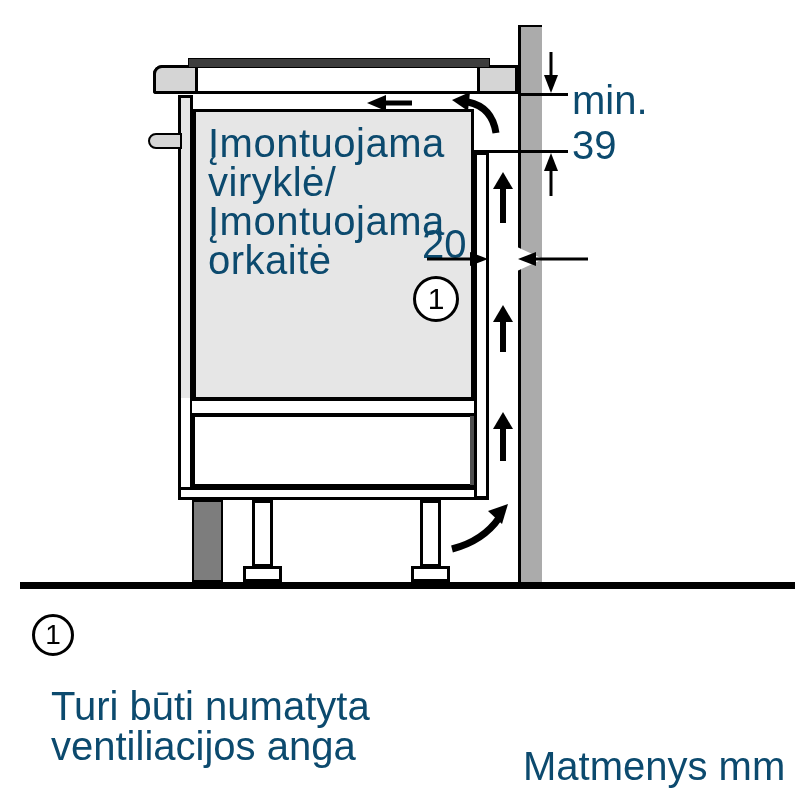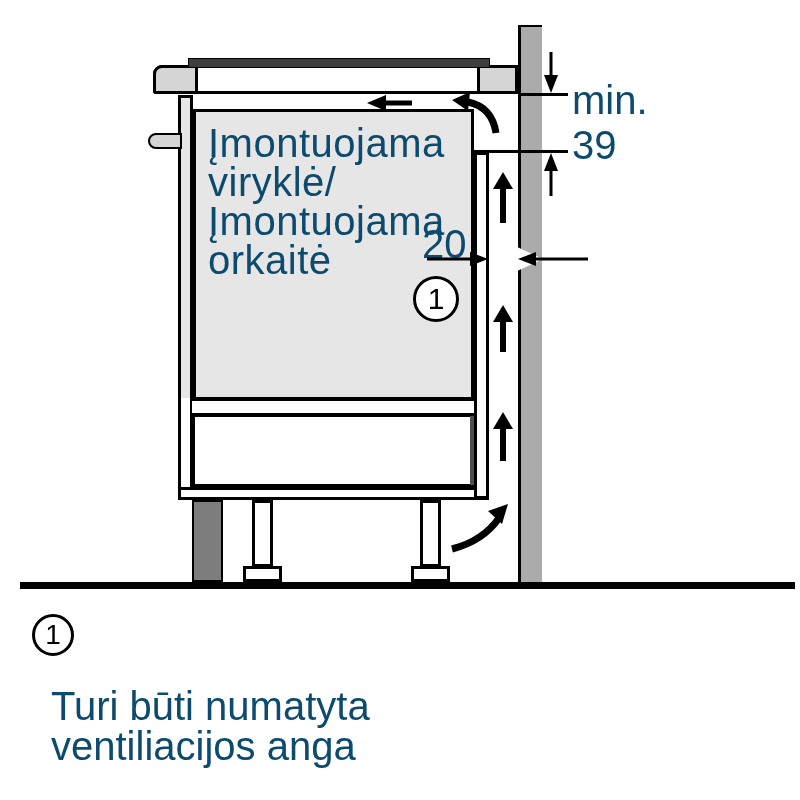--- a/index.html
+++ b/index.html
@@ -90,20 +90,21 @@
   <div class="label gap-value">20</div>
   <div class="callout callout-diagram">
     <span>1</span>
   </div>
 
   <div class="callout callout-foot">
     <span>1</span>
   </div>
   <div class="label note-label">Turi būti numatyta
 ventiliacijos anga</div>
+  <div class="label units-label">Matmenys mm</div>
 
   <svg class="overlay" width="800" height="800" viewBox="0 0 800 800">
 
     <polygon points="515,246 543,259 515,272" fill="#ffffff"></polygon>
 
     <line x1="518" y1="94.5" x2="568" y2="94.5" stroke="#000" stroke-width="3"></line>
     <line x1="474" y1="151.5" x2="568" y2="151.5" stroke="#000" stroke-width="3"></line>
     <line x1="551" y1="52" x2="551" y2="79" stroke="#000" stroke-width="3"></line>
     <polygon points="551,93 544,75 558,75" fill="#000"></polygon>
     <polygon points="551,153 544,171 558,171" fill="#000"></polygon>

